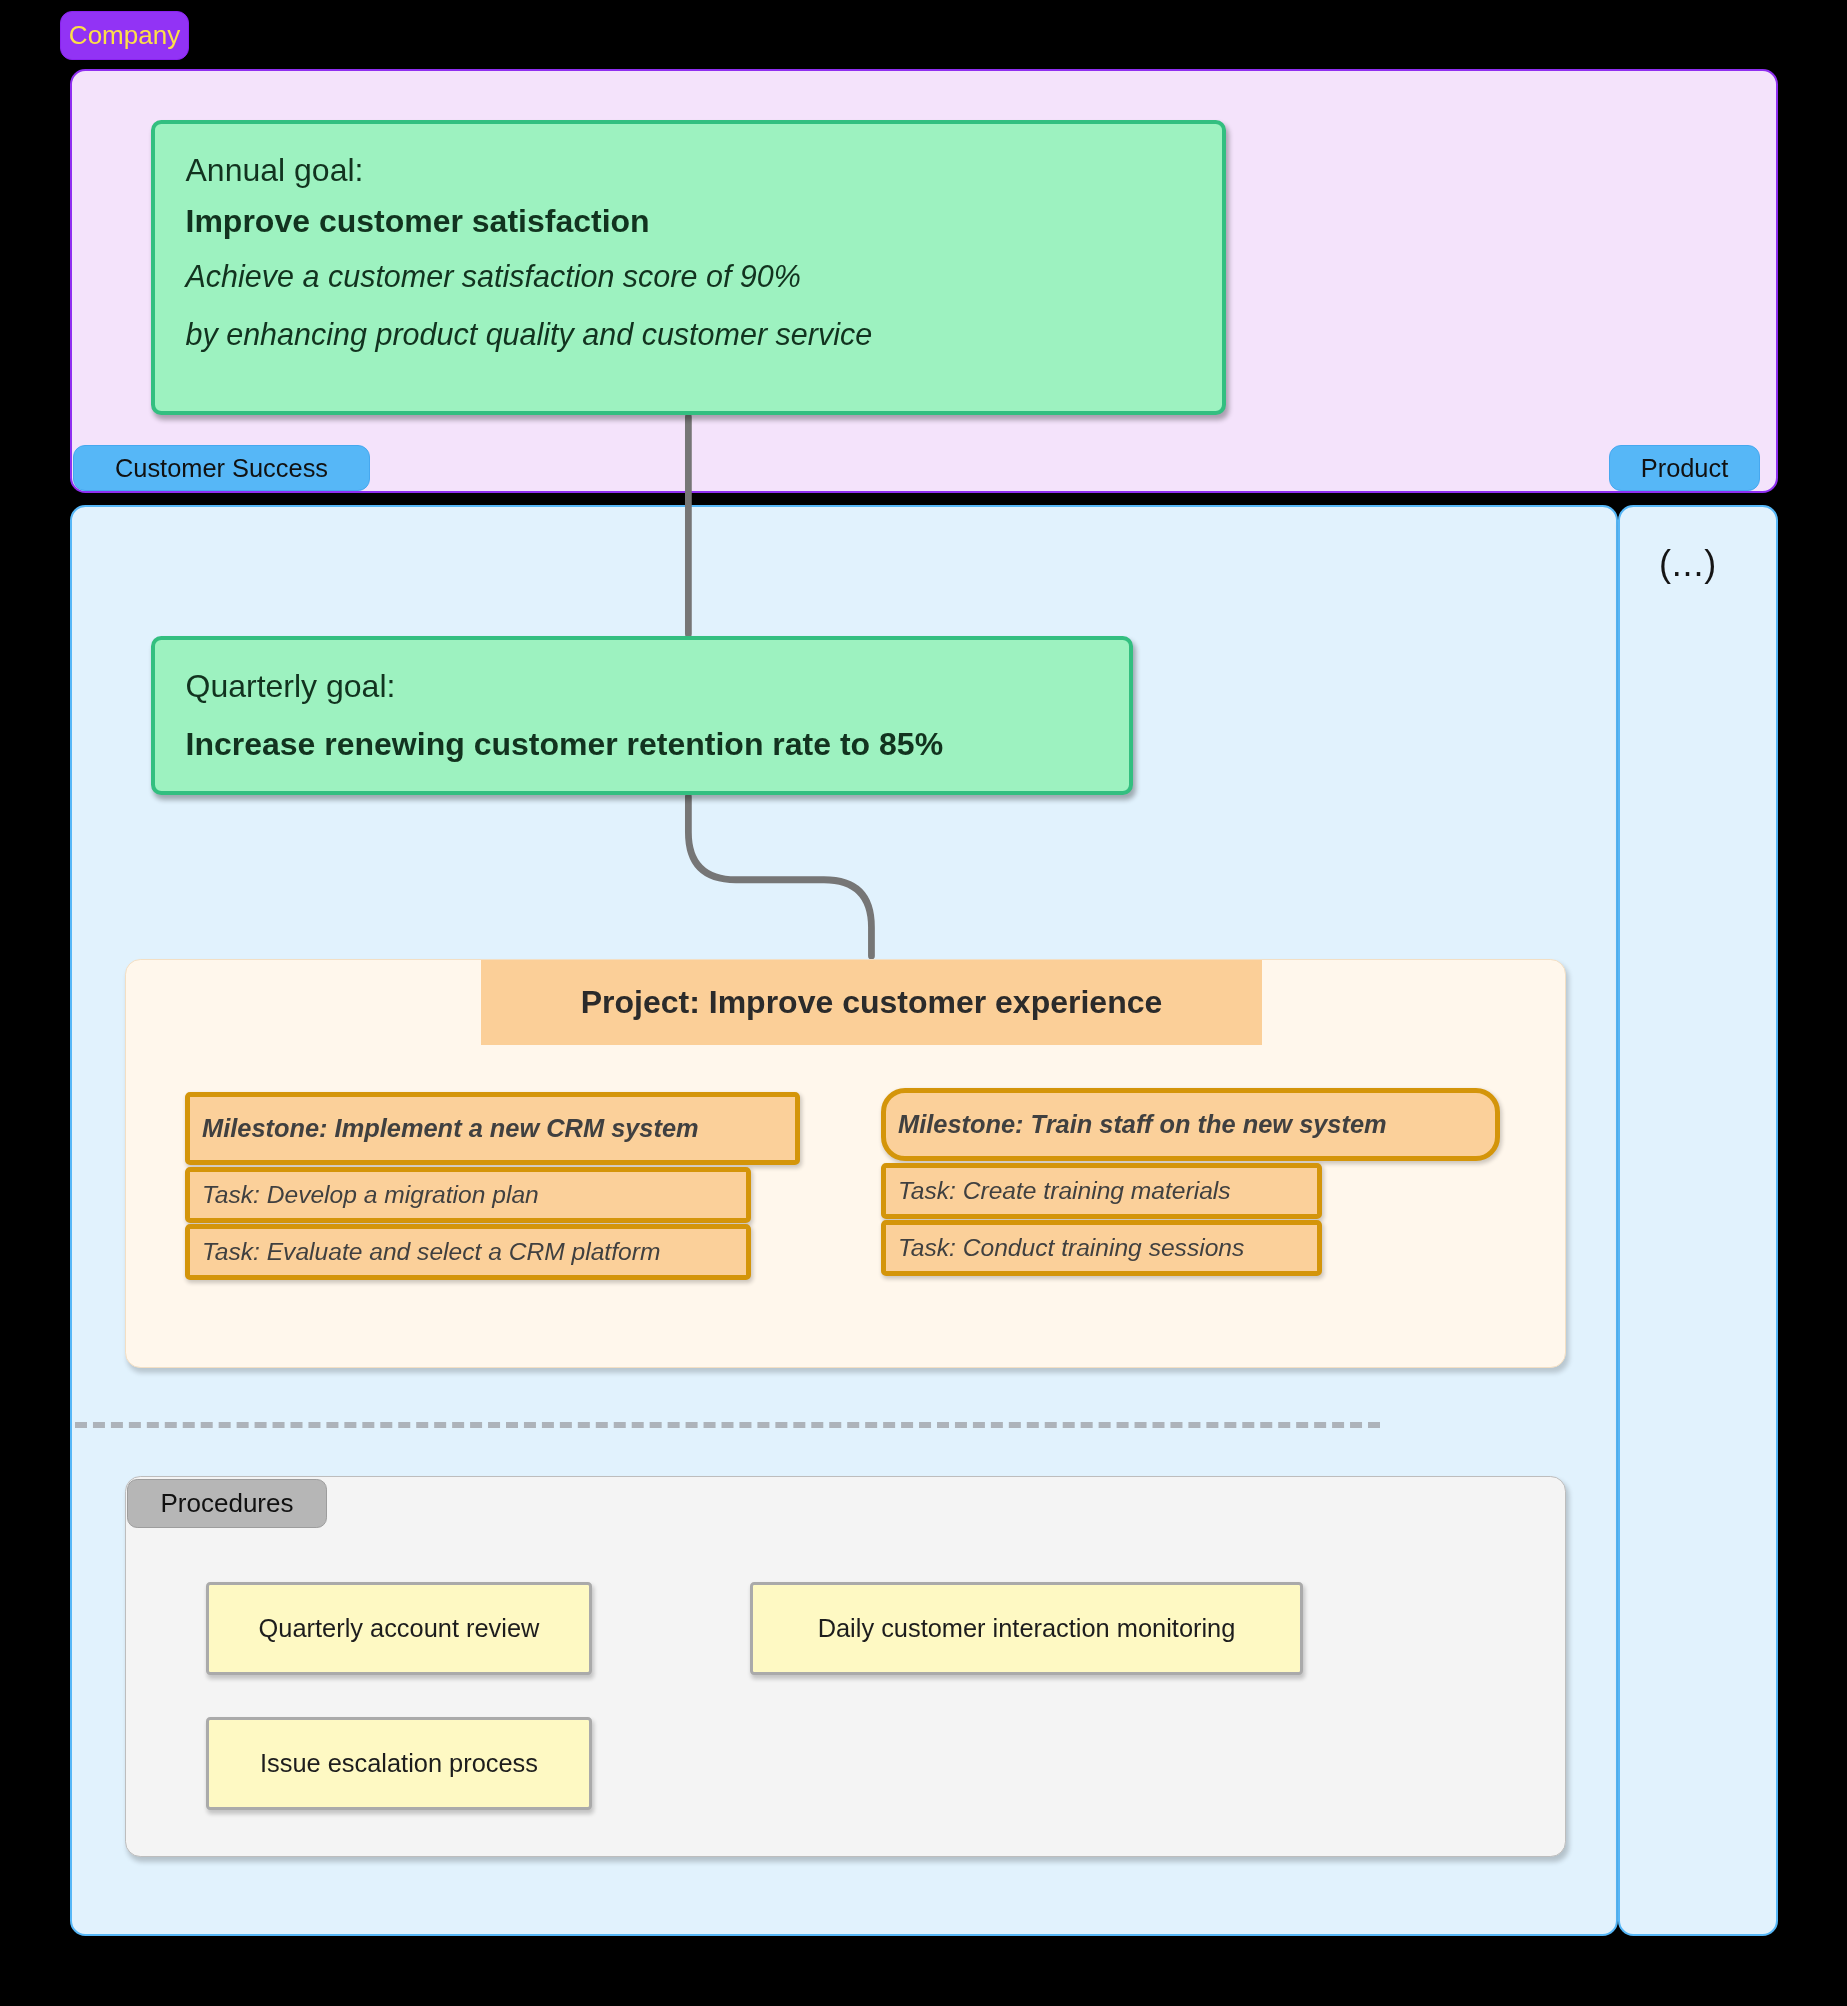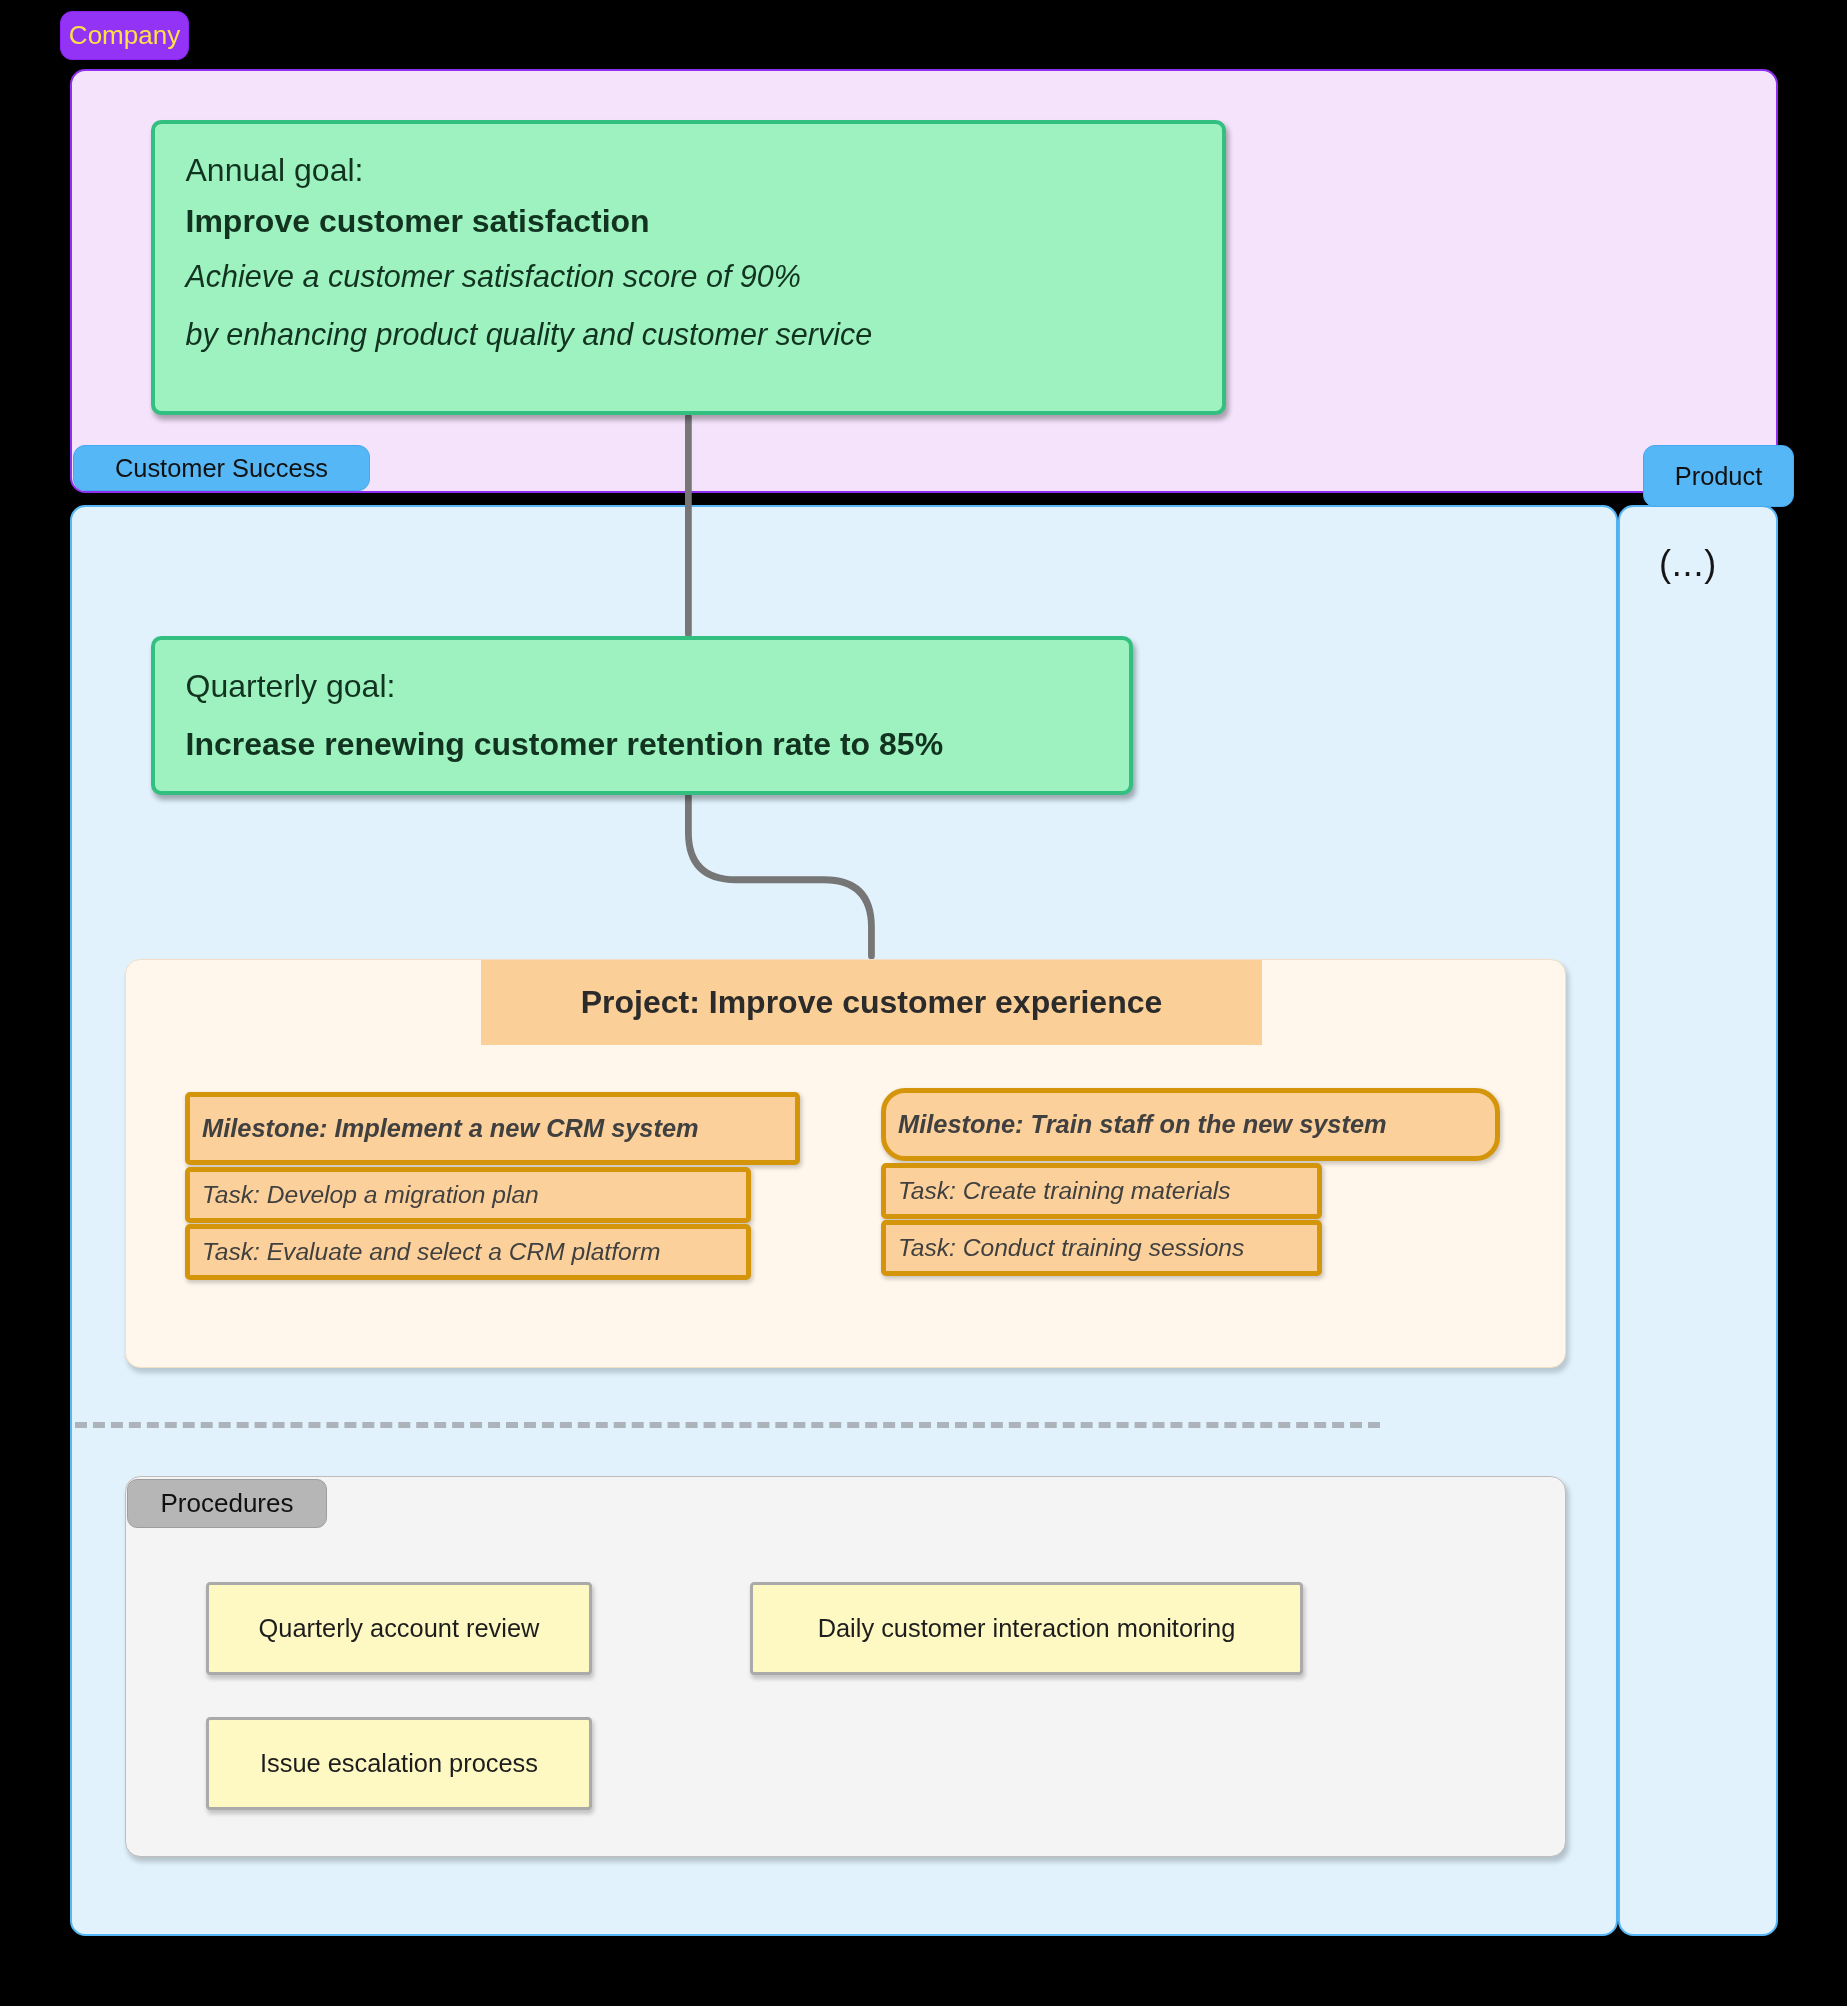--- a/index.html
+++ b/index.html
@@ -42,24 +42,24 @@
     color: #111111;
     font-size: 25.4px;
   }
   .badge-cs {
     left: 73px;
     top: 445px;
     width: 297px;
     height: 46px;
   }
   .badge-product {
-    left: 1643px;
+    left: 1609px;
     top: 445px;
     width: 151px;
-    height: 62px;
+    height: 46px;
   }
   .badge-procedures {
     left: 127px;
     top: 1479px;
     width: 200px;
     height: 49px;
     background: #b6b6b6;
     border: 1.7px solid #9d9d9d;
     color: #111111;
     font-size: 26px;

